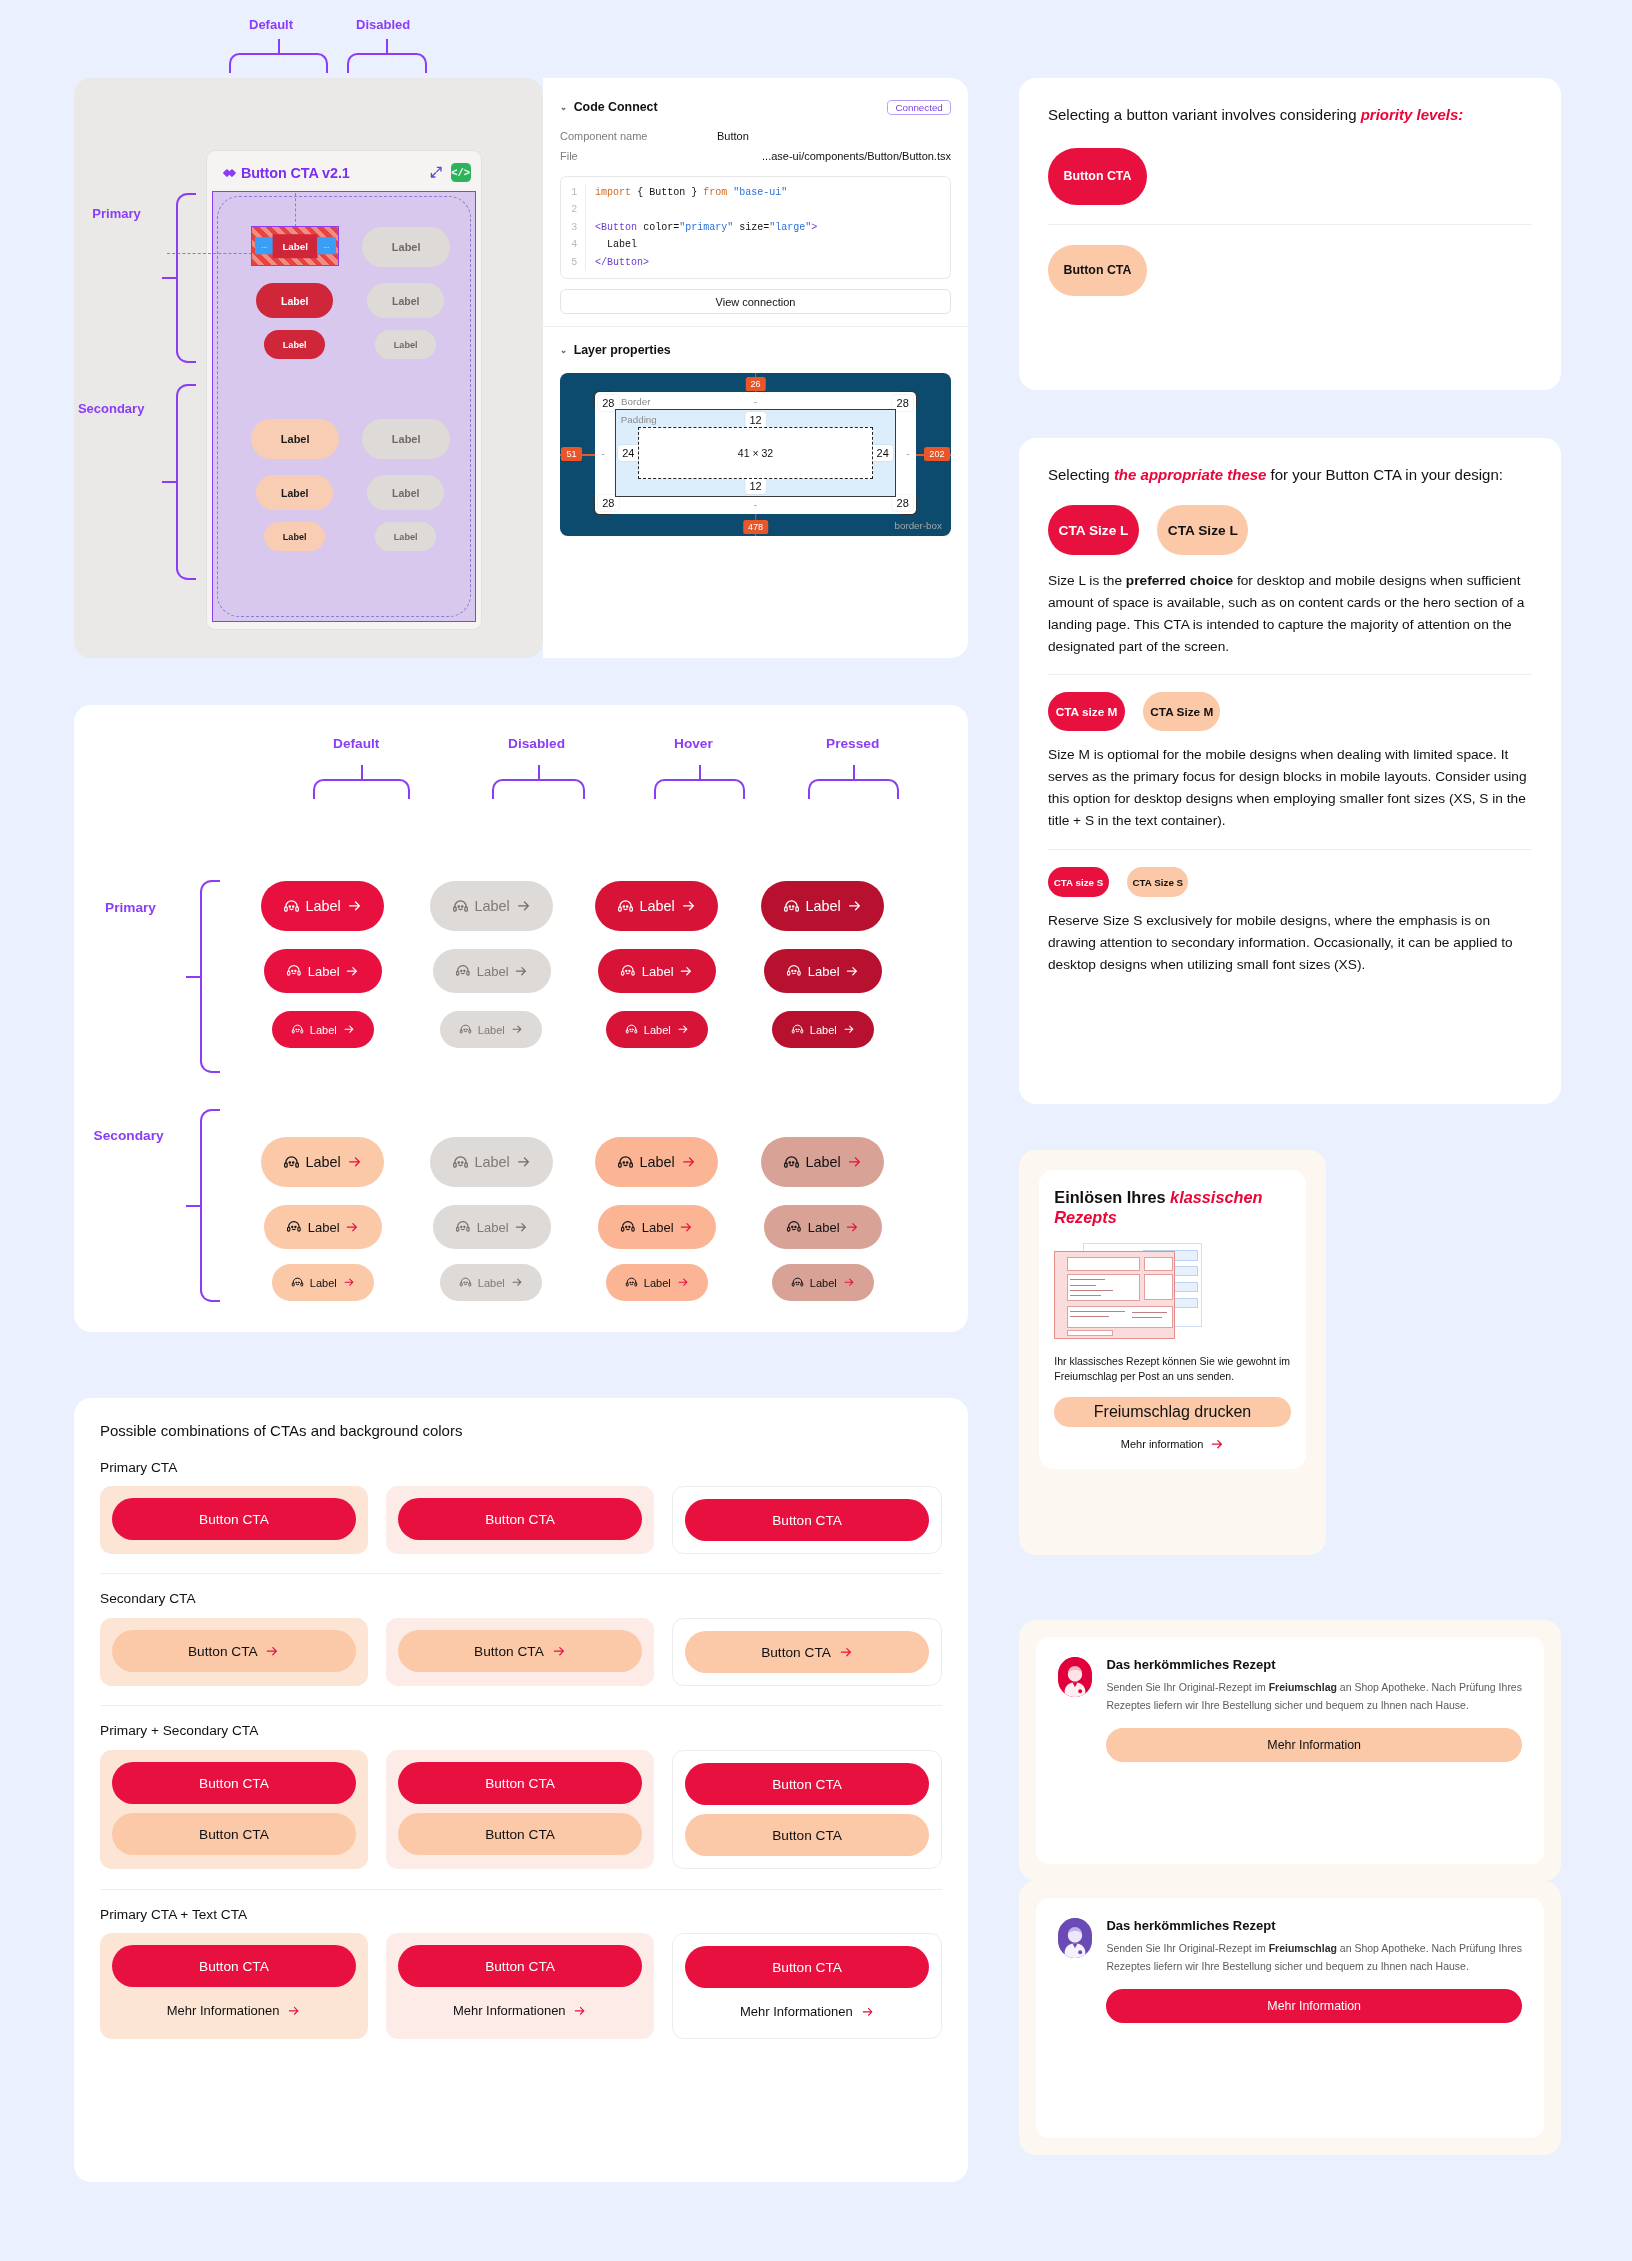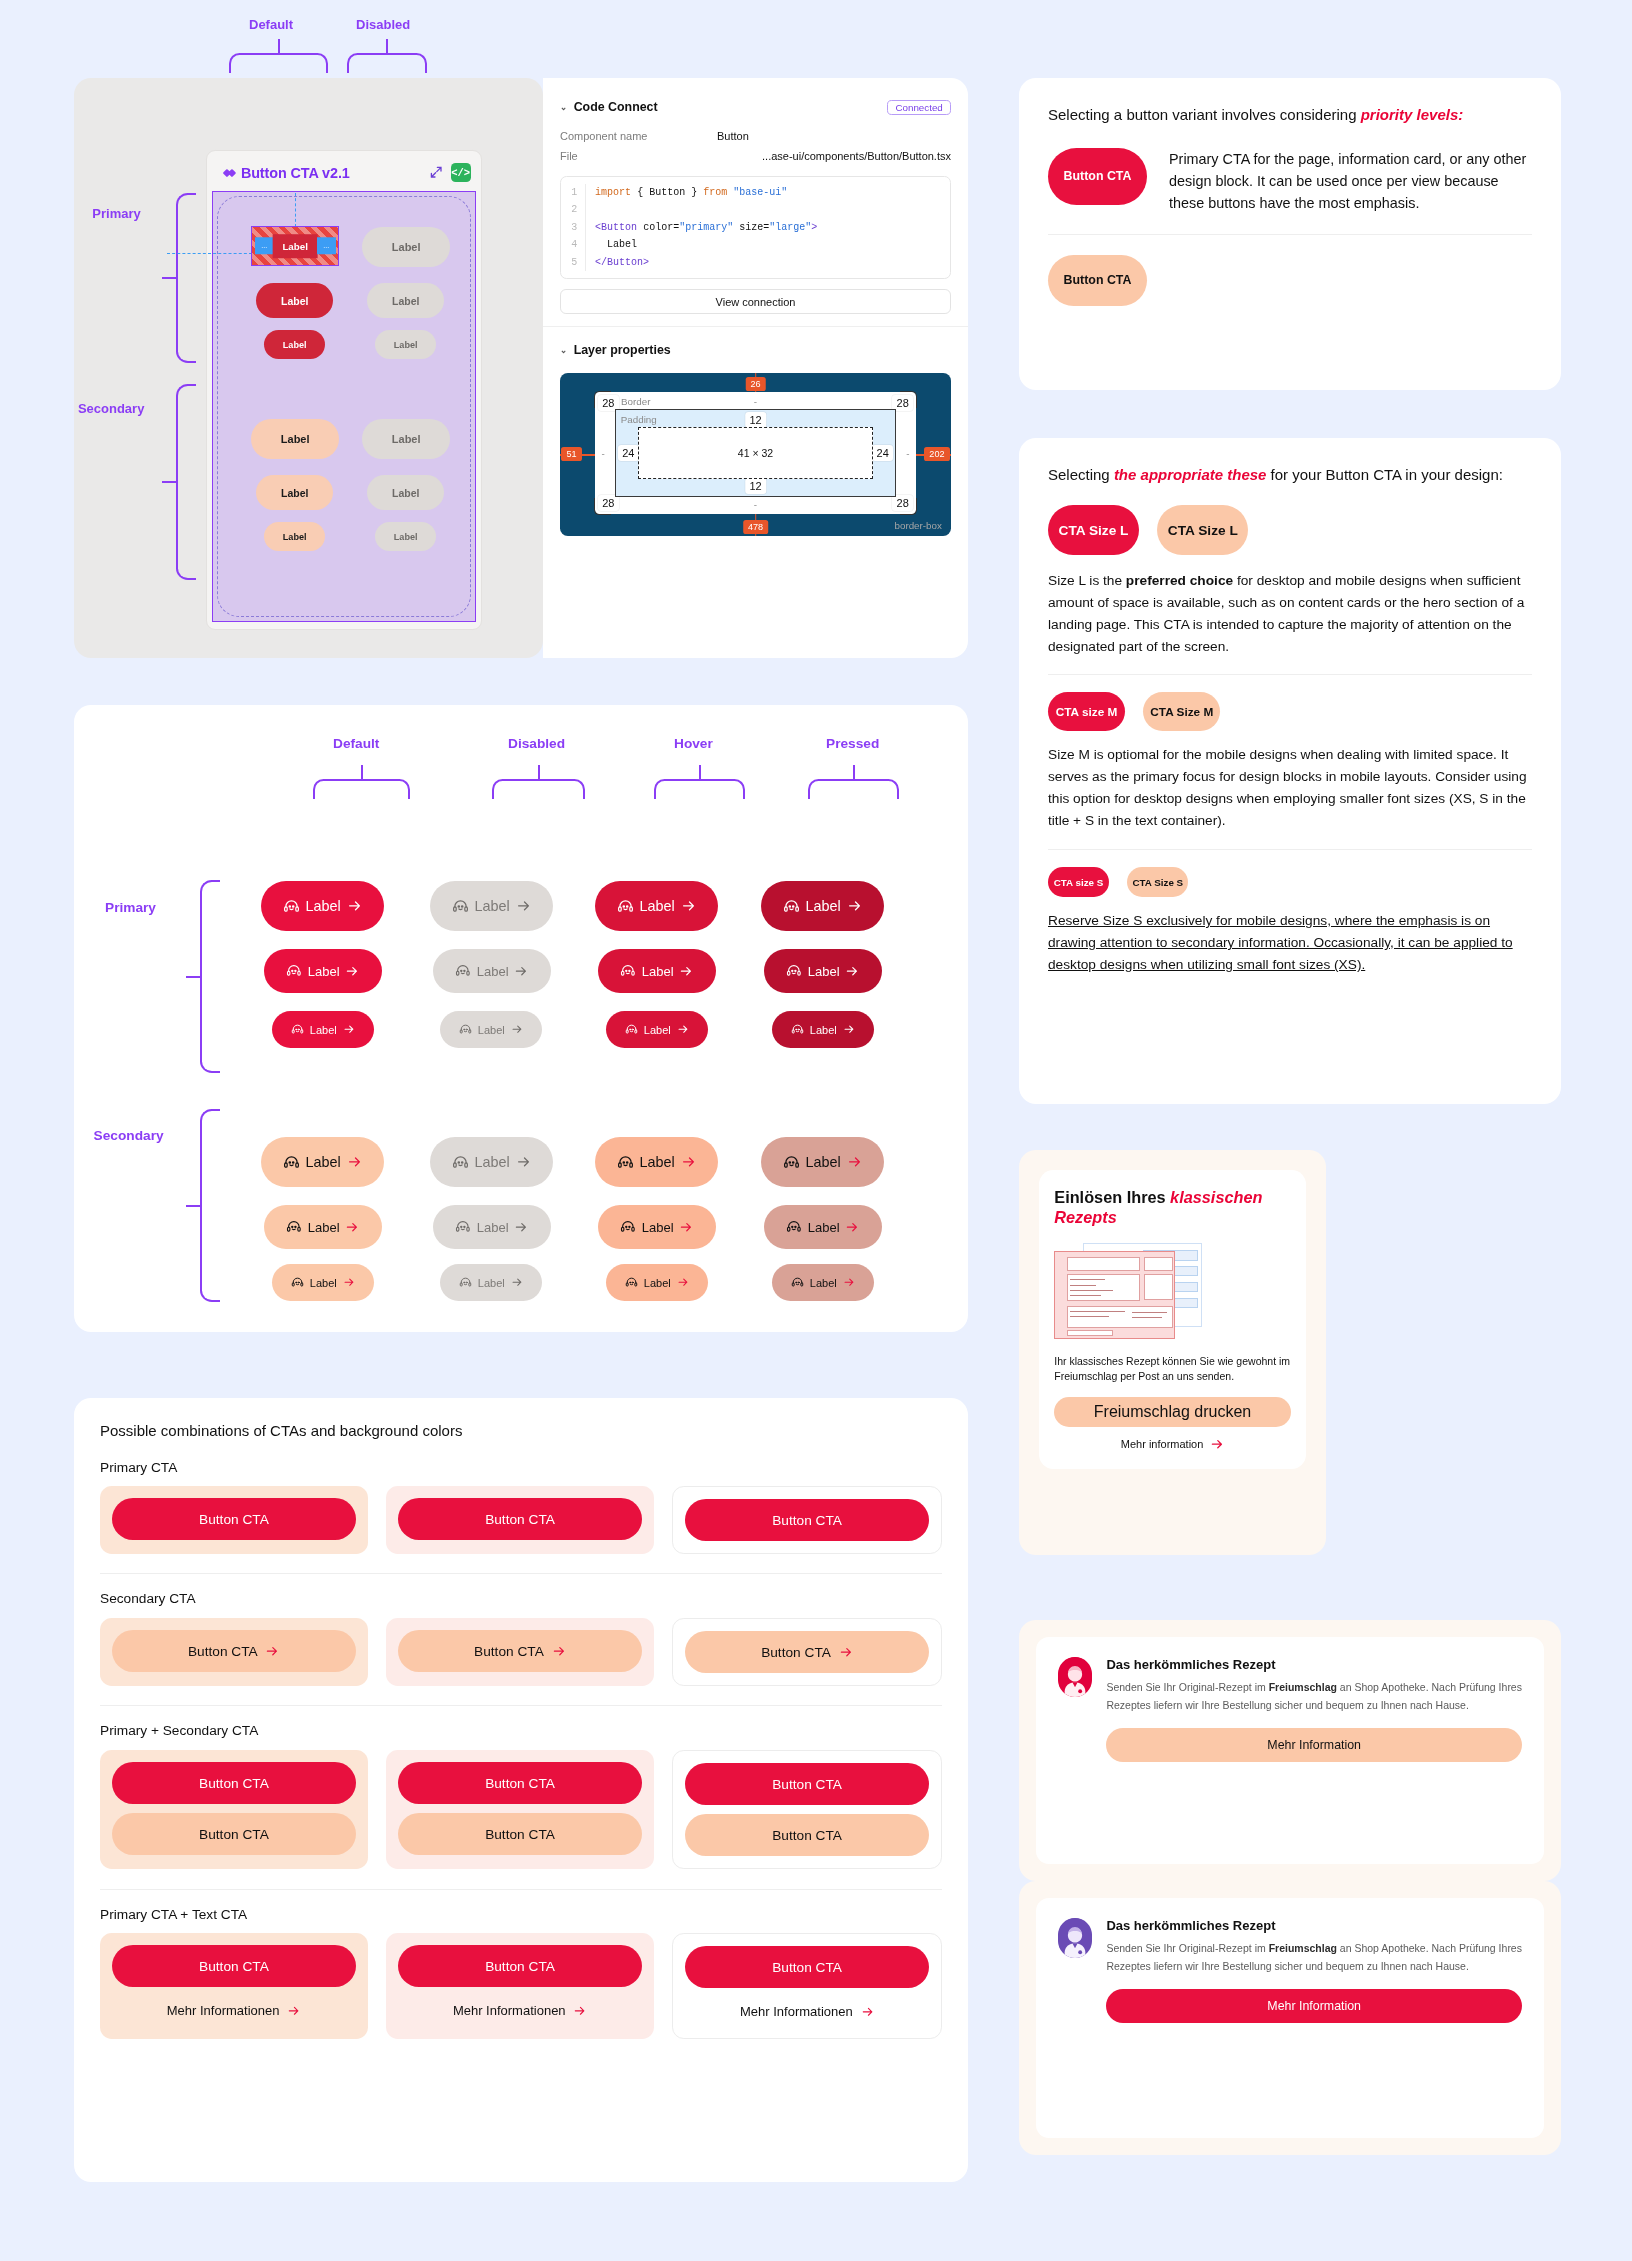--- a/index.html
+++ b/index.html
@@ -1004,21 +1004,20 @@
     </div>
   </div>
 
   <div class="card" id="card-priority">
     <div class="rc-lead">
       <span>Selecting a button variant involves considering </span><span class="rc-em-red">priority levels:</span>
     </div>
 
     <div class="rc-item" style="margin-top:22px;">
       <div class="rc-chip" style="width:99px; height:57px; background:#e8103e; color:#fff; font-size:12.4px;">Button CTA</div>
-      <div class="rc-body">Primary CTA for the page, information card, or any other design block. It can be used once per view because these buttons have the most emphasis.</div>
     </div>
 
     <div class="rc-hr" style="margin:19.6px 0 0 0;"></div>
 
     <div class="rc-item" style="margin-top:19.6px;">
       <div class="rc-chip" style="width:99px; height:51px; background:#fbc8a8; color:#111; font-size:12.4px;">Button CTA</div>
     </div>
   </div>
 
   <div class="card" id="card-sizes">
@@ -1041,21 +1040,21 @@
       <div class="sz-chip" style="width:77px; height:39px; background:#fbc8a8; color:#111; font-size:11.8px;">CTA Size M</div>
     </div>
     <div class="sz-body" style="margin-top:13px;">Size M is optiomal for the mobile designs when dealing with limited space. It serves as the primary focus for design blocks in mobile layouts. Consider using this option for desktop designs when employing smaller font sizes (XS, S in the title + S in the text container).</div>
 
     <div class="rc-hr" style="margin:17px 0 0 0;"></div>
 
     <div class="sz-row" style="margin-top:17px;">
       <div class="sz-chip" style="width:61px; height:30px; background:#e8103e; color:#fff; font-size:9.8px;">CTA size S</div>
       <div class="sz-chip" style="width:61px; height:30px; background:#fbc8a8; color:#111; font-size:9.8px;">CTA Size S</div>
     </div>
-    <div class="sz-body" style="margin-top:13px;text-decoration:underline;">Reserve Size S exclusively for mobile designs, where the emphasis is on drawing attention to secondary information. Occasionally, it can be applied to desktop designs when utilizing small font sizes (XS).</div>
+    <div class="sz-body" style="margin-top:13px;">Reserve Size S exclusively for mobile designs, where the emphasis is on drawing attention to secondary information. Occasionally, it can be applied to desktop designs when utilizing small font sizes (XS).</div>
   </div>
 
   <div class="card" id="card-rezept" style="background:#fdf7f1;">
     <div class="rz-inner">
       <div class="rz-title">
         <span>Einlösen Ihres </span><span class="red-it">klassischen Rezepts</span>
       </div>
 
       <div class="rz-img">
         <div class="sheet-b">

